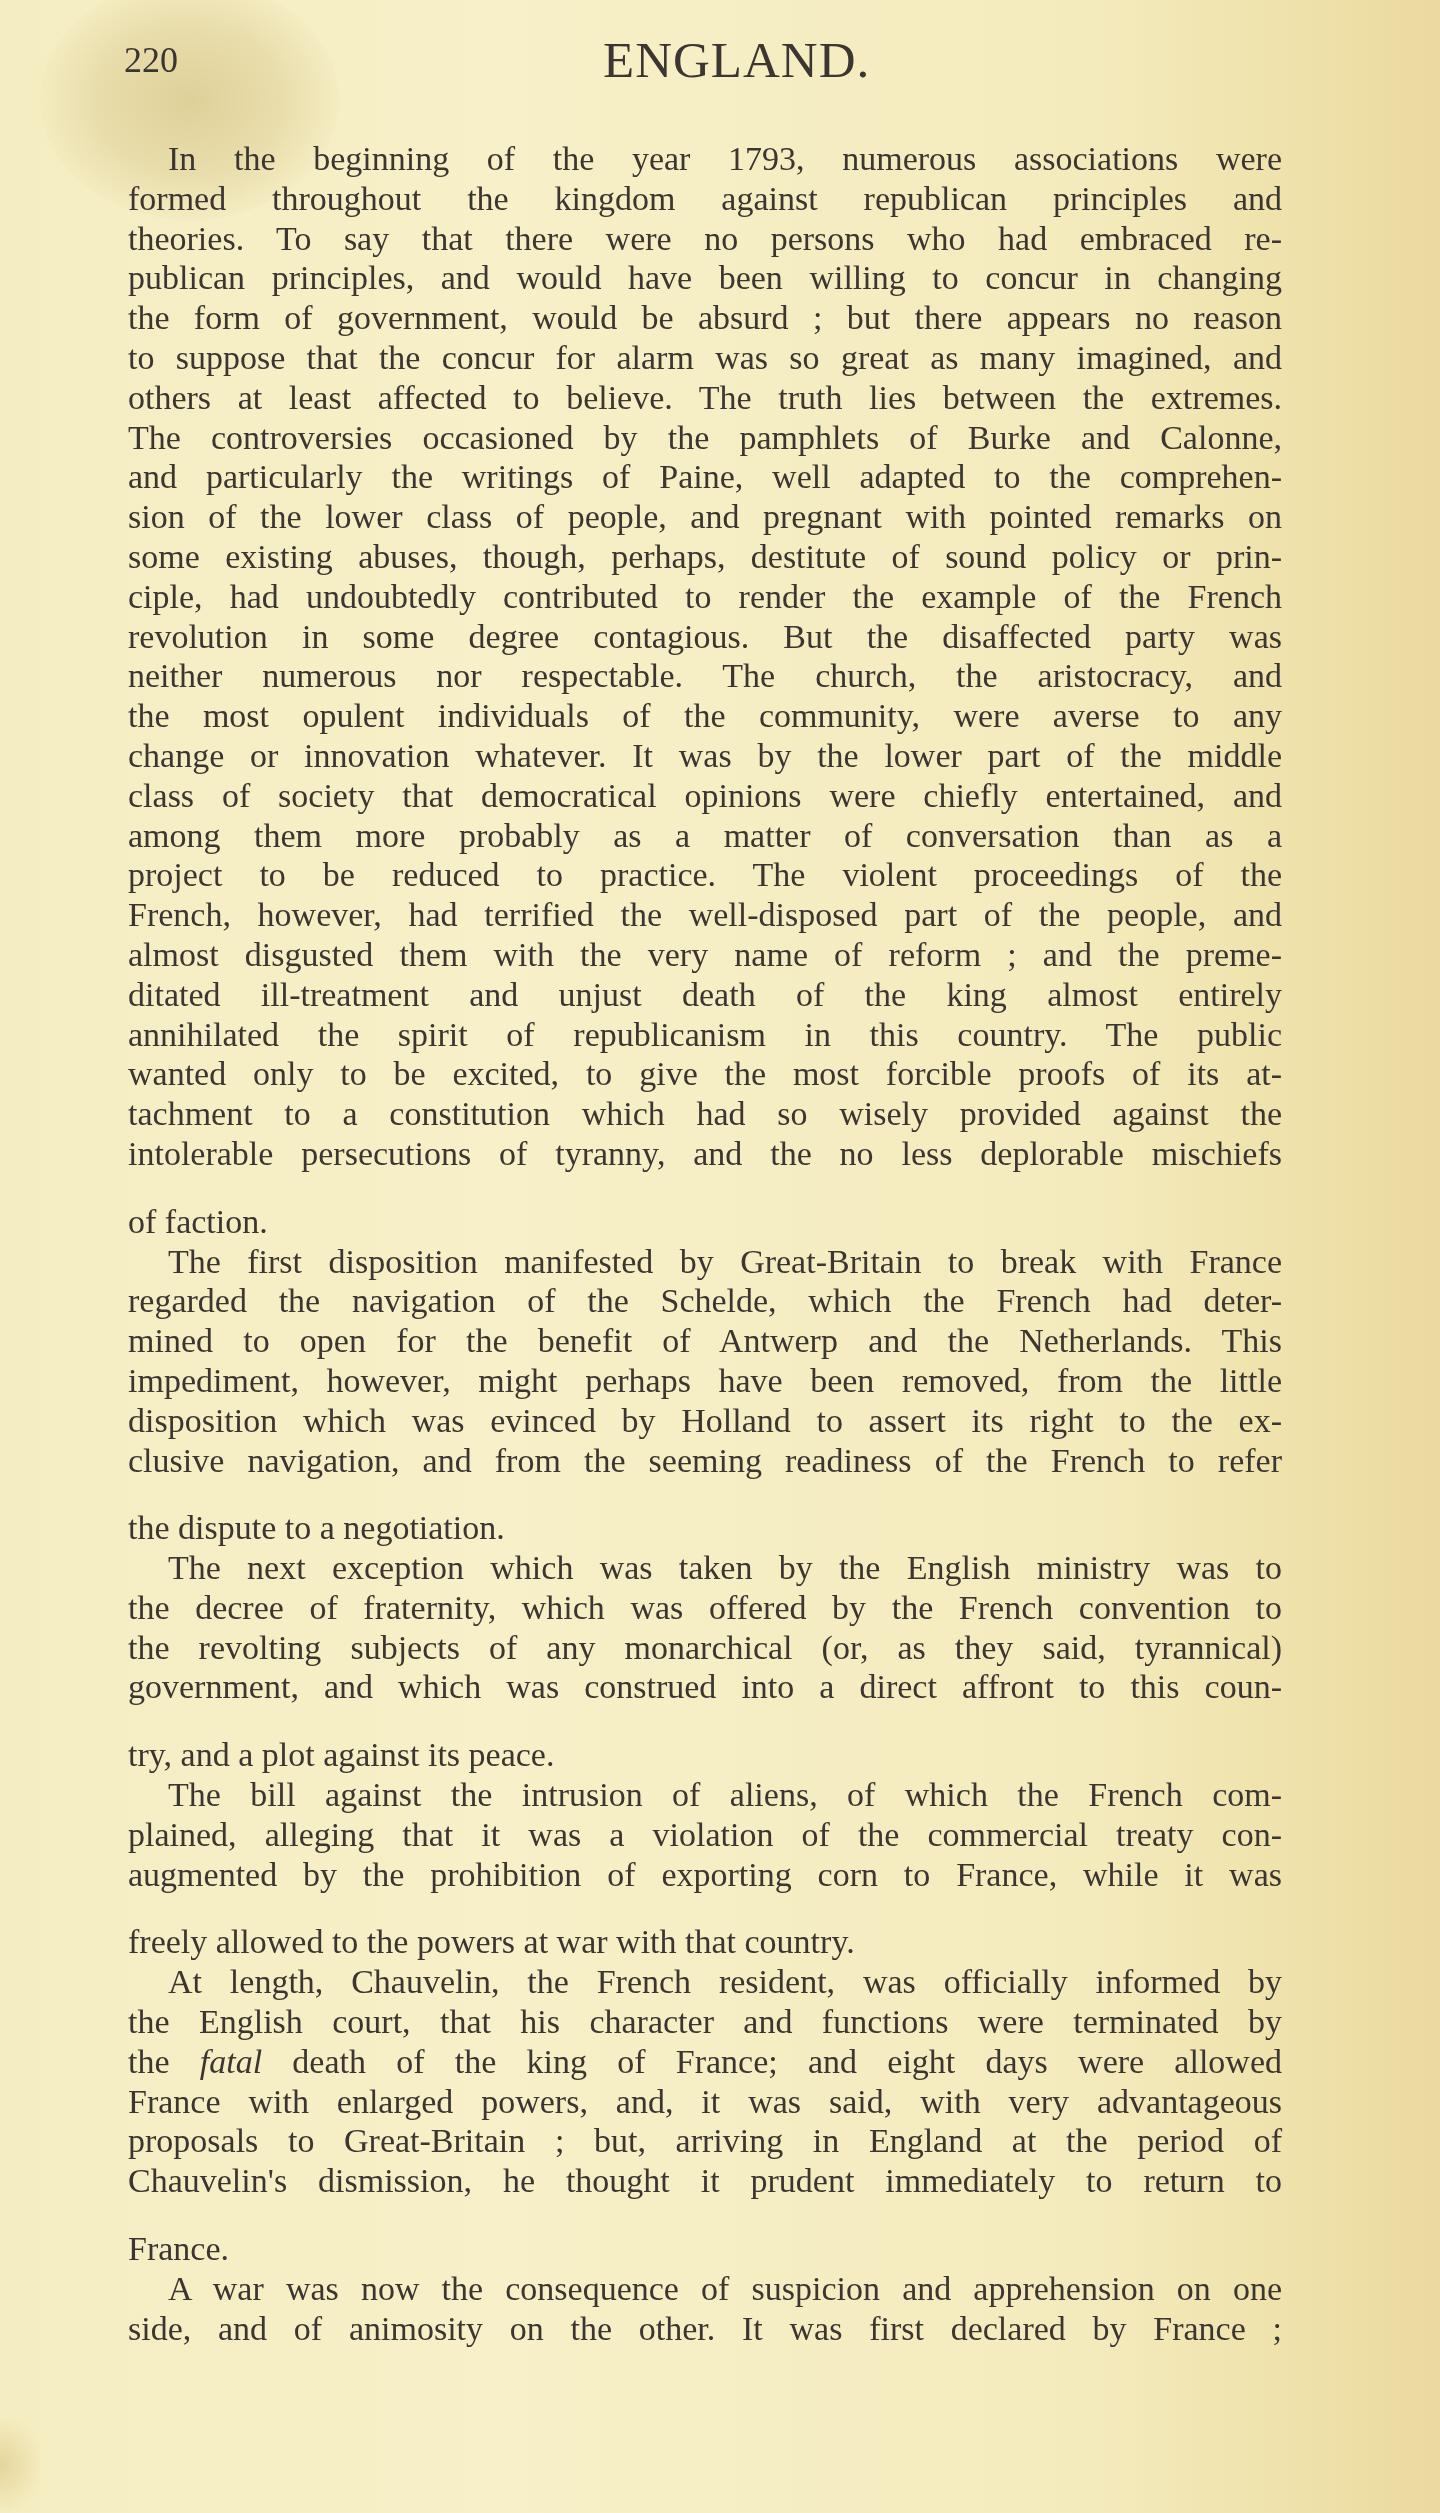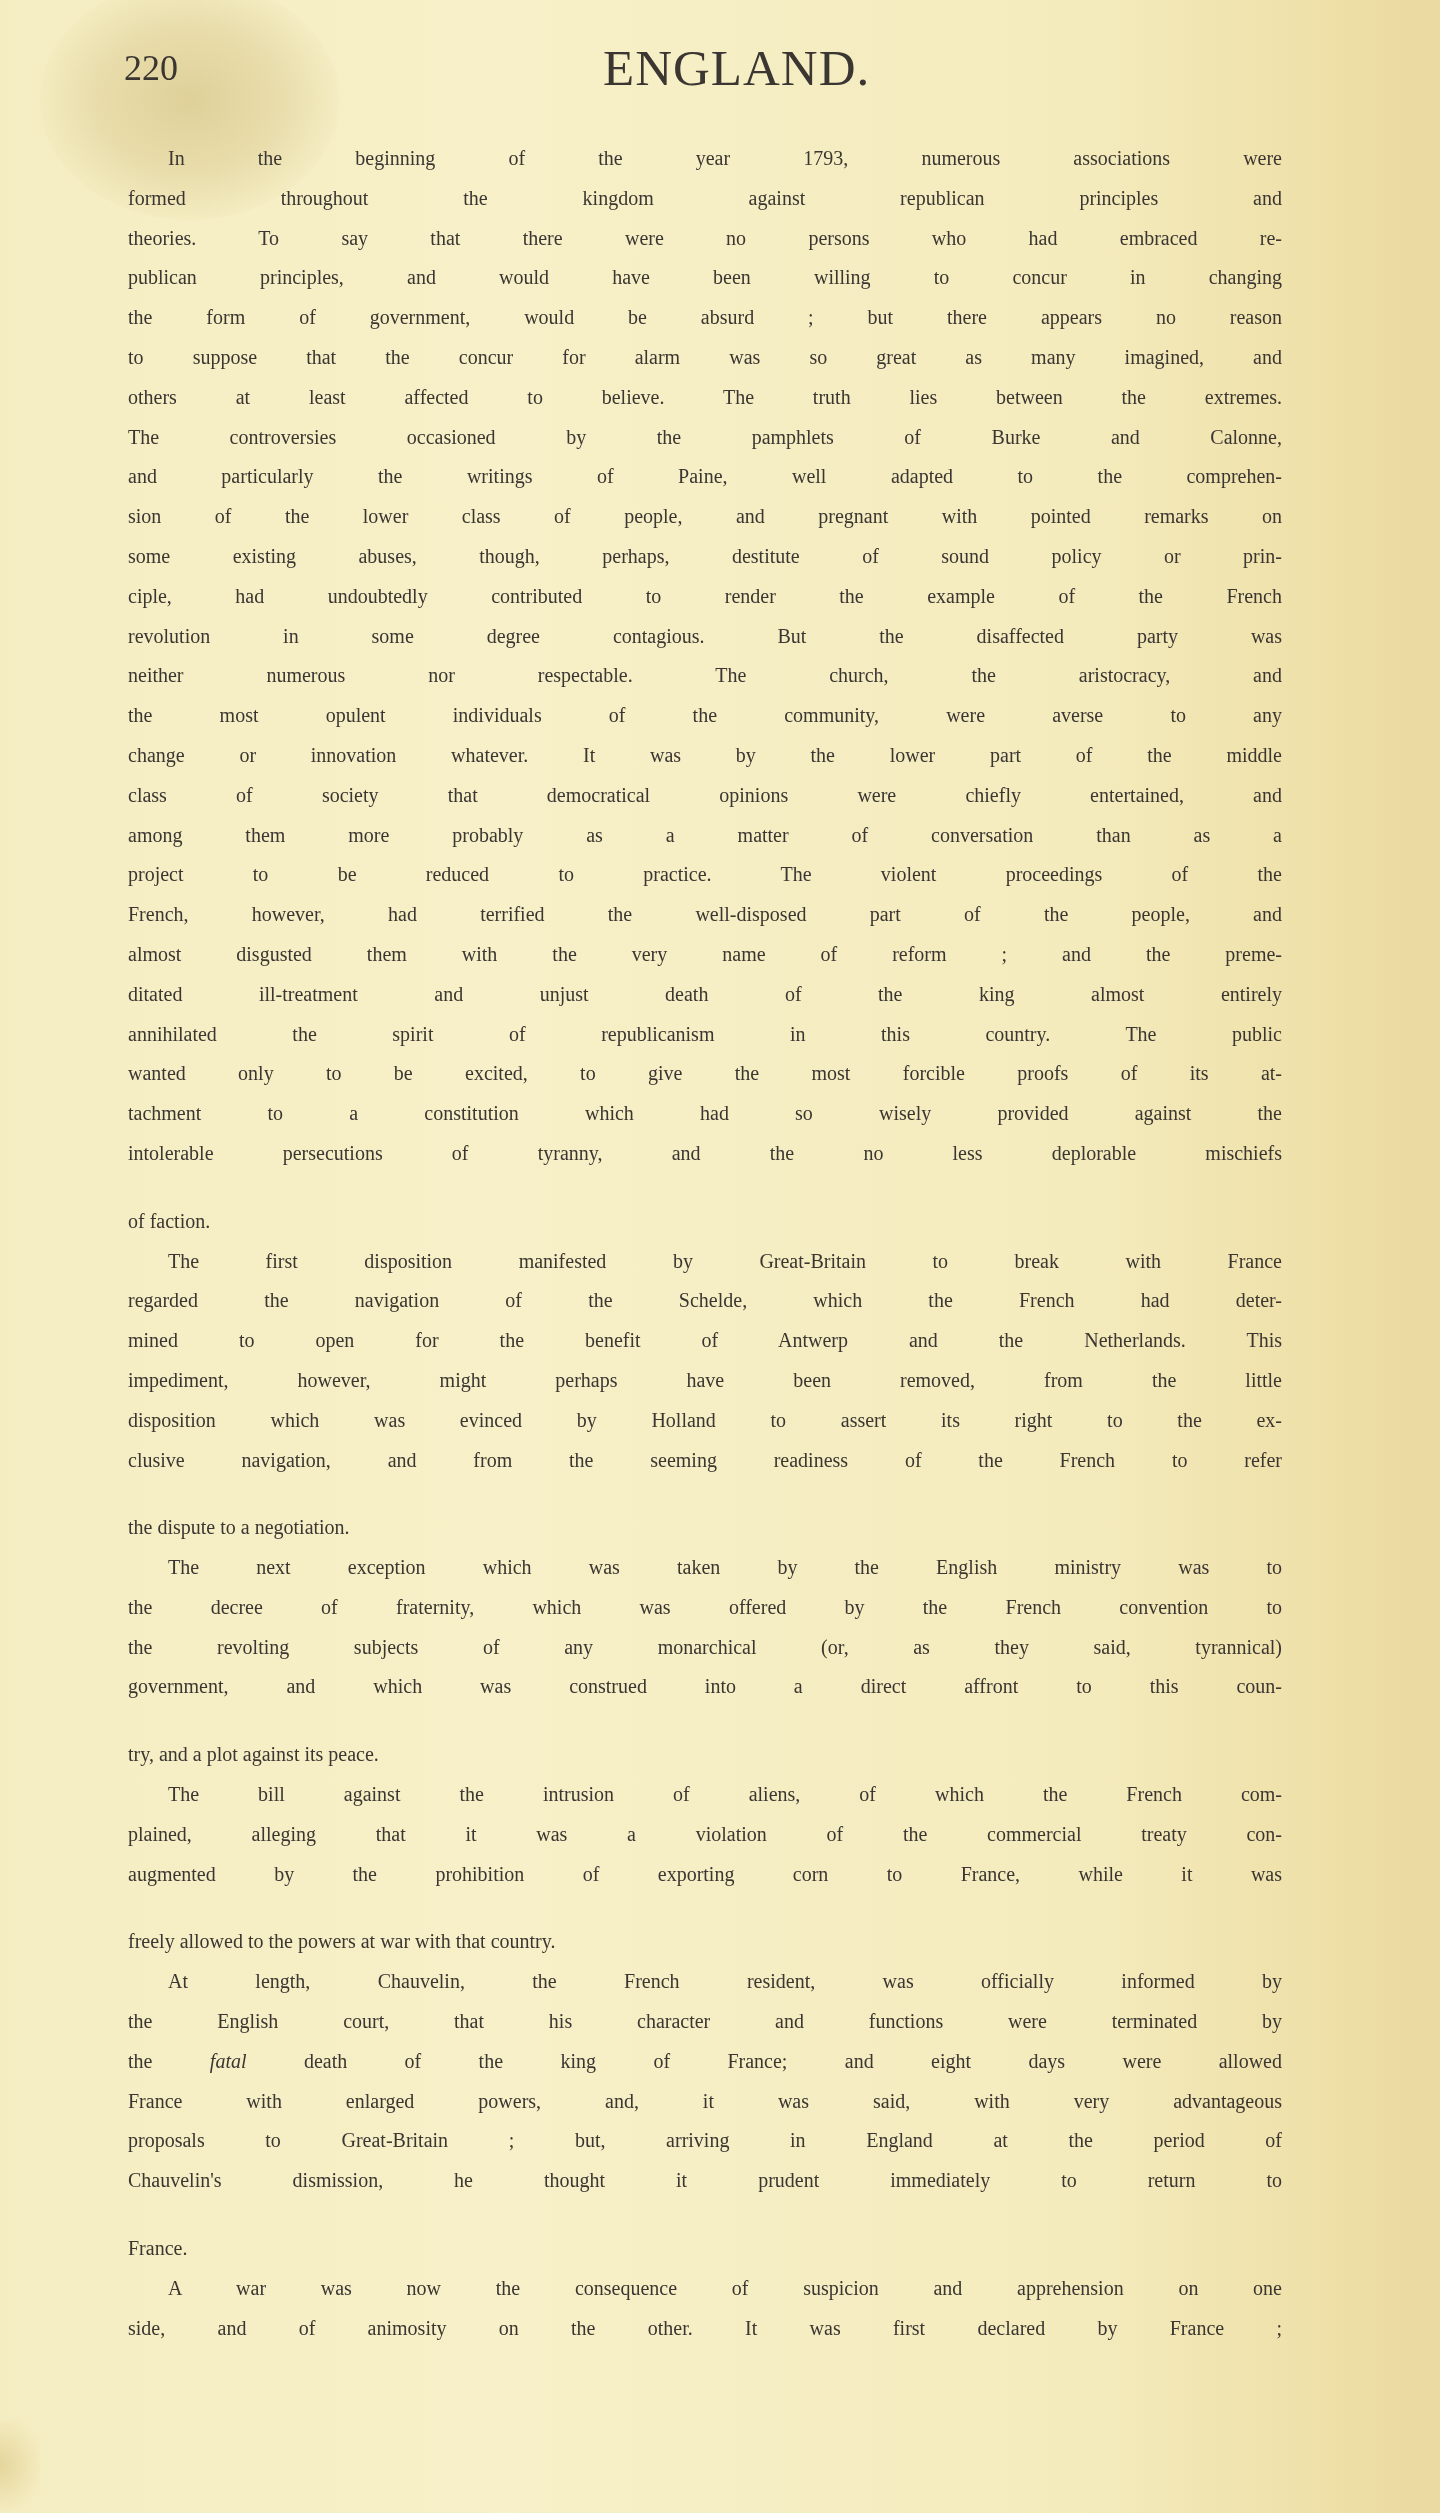--- a/index.html
+++ b/index.html
@@ -12,27 +12,27 @@
   .stain {
     position: absolute; left: 40px; top: -20px; width: 300px; height: 240px;
     border-radius: 50%;
     background: radial-gradient(ellipse at center, rgba(196,172,100,0.45) 0%, rgba(200,178,110,0.28) 45%, rgba(210,190,120,0) 75%);
     pointer-events: none;
   }
   .stain2 {
     position: absolute; left: 0; top: 2420px; width: 40px; height: 90px;
     background: radial-gradient(ellipse at left, rgba(210,185,110,0.45) 0%, rgba(210,185,110,0) 80%);
   }
-  .header { position: absolute; top: 48px; left: 0; width: 1355px; height: 40px; }
+  .header { position: absolute; top: 40px; left: 0; width: 1355px; height: 40px; }
   .page-number { position: absolute; left: 124px; top: 0; font-size: 36px; line-height: 40px; letter-spacing: 0; }
   .running-head { position: absolute; left: 603px; top: 0; width: 216px; font-size: 51px; line-height: 40px; letter-spacing: 1px; text-align: left; }
   .body-text { position: absolute; left: 128px; top: 139px; width: 1154px; }
   .line {
     display: block; height: 39.8px; line-height: 39.8px;
-    font-size: 20px; text-align: justify; text-align-last: justify;
+    font-size: 34px; text-align: justify; text-align-last: justify;
     white-space: nowrap; overflow: visible;
   }
   .line.indent { padding-left: 40px; }
   .line.last { text-align-last: left; margin-top: 28px; }
   .ital { font-style: italic; }
 </style>
 </head>
 <body>
 
 <div class="stain"></div>

